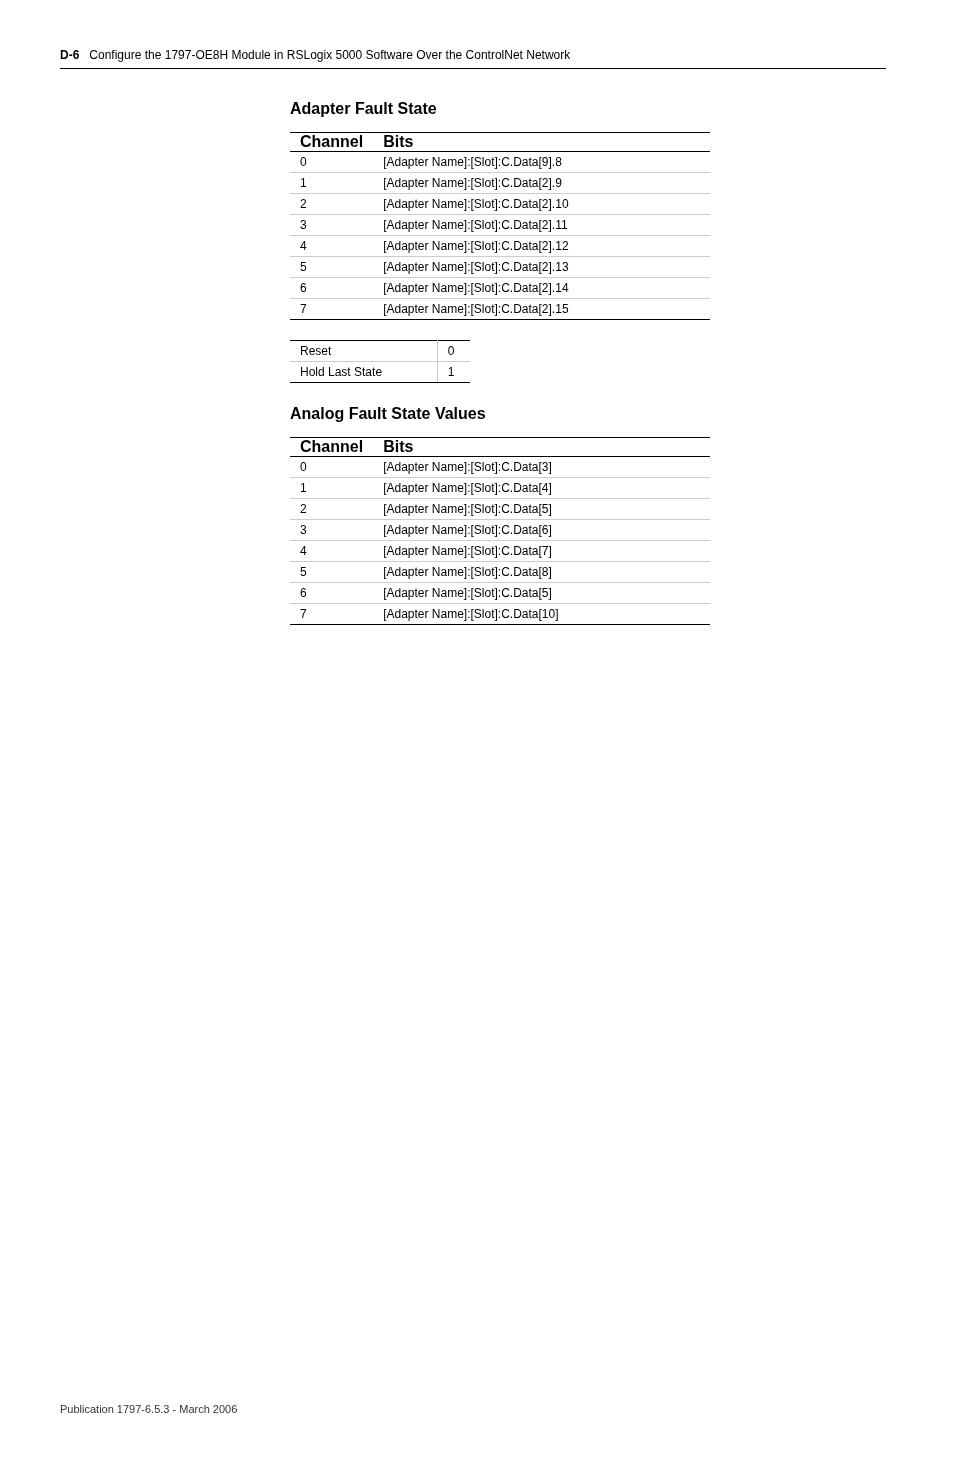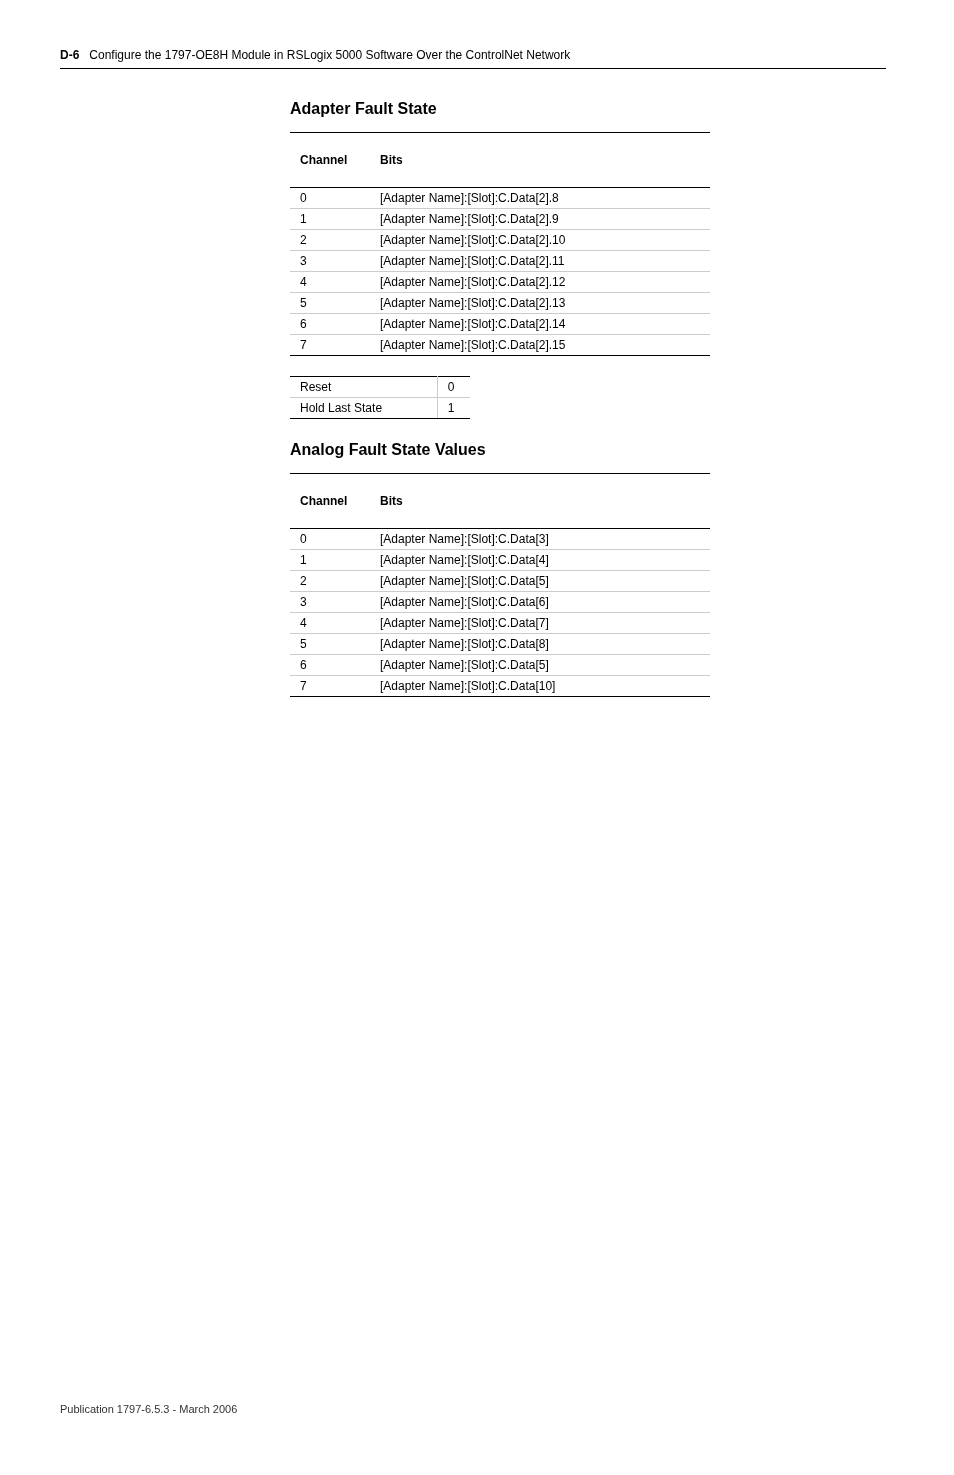--- a/index.html
+++ b/index.html
@@ -56,23 +56,23 @@
     .data-table {
       border-collapse: collapse;
       width: 100%;
       max-width: 420px;
       margin-bottom: 20px;
     }
 
     .data-table th {
       background: #ffffff;
       font-weight: bold;
-      font-size: 12px;
+      font-size: 16px;
       text-align: left;
-      padding: 20px 10px;
+      padding: 0 10px;
       border-top: 1.5px solid #000;
       border-bottom: 1px solid #000;
     }
 
     .data-table td {
       font-size: 12px;
       padding: 3px 10px;
       border-bottom: 0.5px solid #ccc;
       vertical-align: middle;
     }
@@ -141,21 +141,21 @@
     <table class="data-table">
       <thead>
         <tr>
           <th class="col-channel">Channel</th>
           <th>Bits</th>
         </tr>
       </thead>
       <tbody id="digital-fault-tbody">
       <tr>
       <td>0</td>
-      <td>[Adapter Name]:[Slot]:C.Data[2].8</td>
+      <td>[Adapter Name]:[Slot]:C.Data[9].8</td>
     </tr>
           <tr>
       <td>1</td>
       <td>[Adapter Name]:[Slot]:C.Data[2].9</td>
     </tr>
           <tr>
       <td>2</td>
       <td>[Adapter Name]:[Slot]:C.Data[2].10</td>
     </tr>
           <tr>

